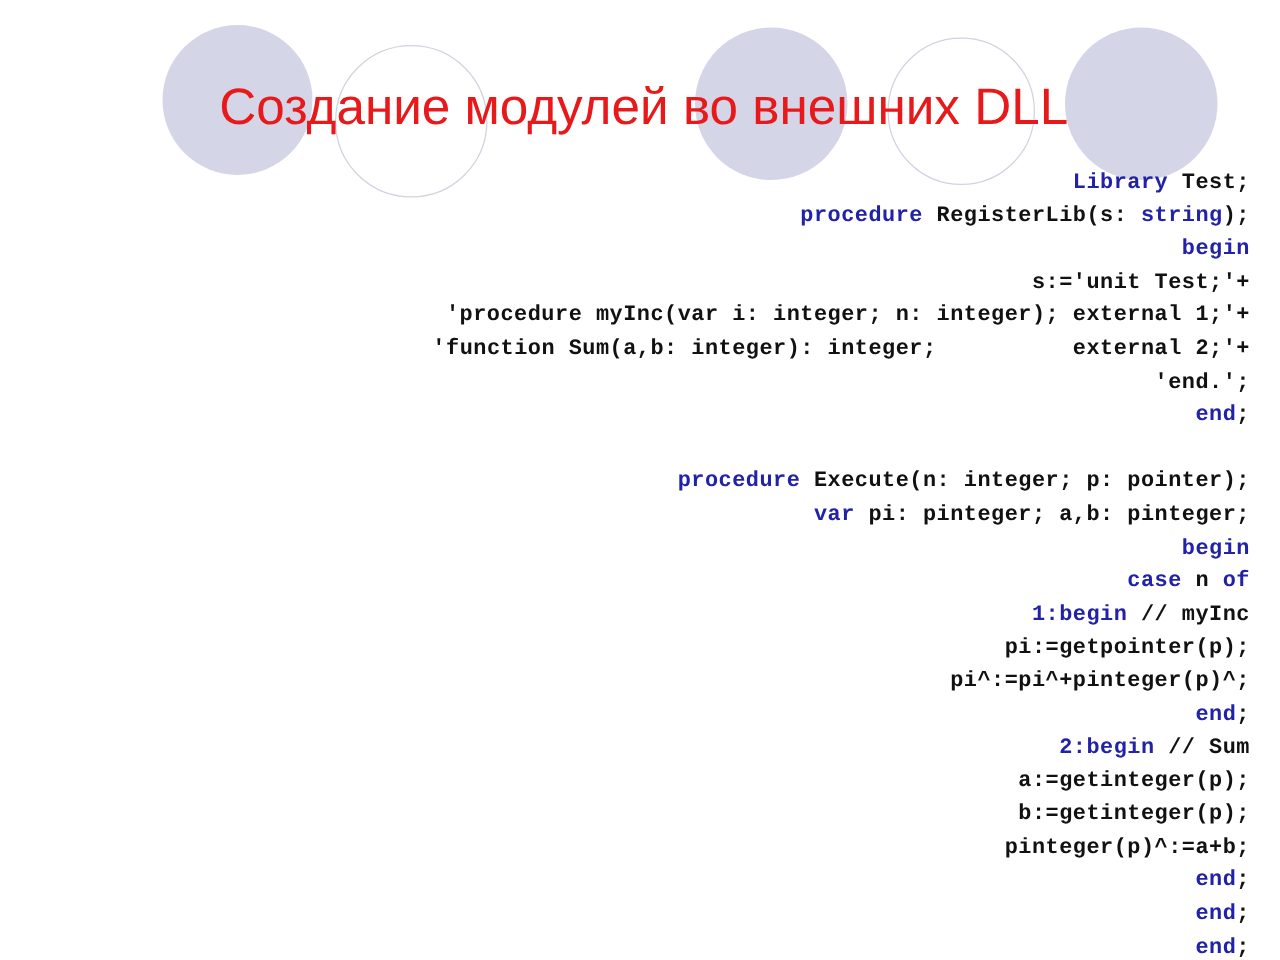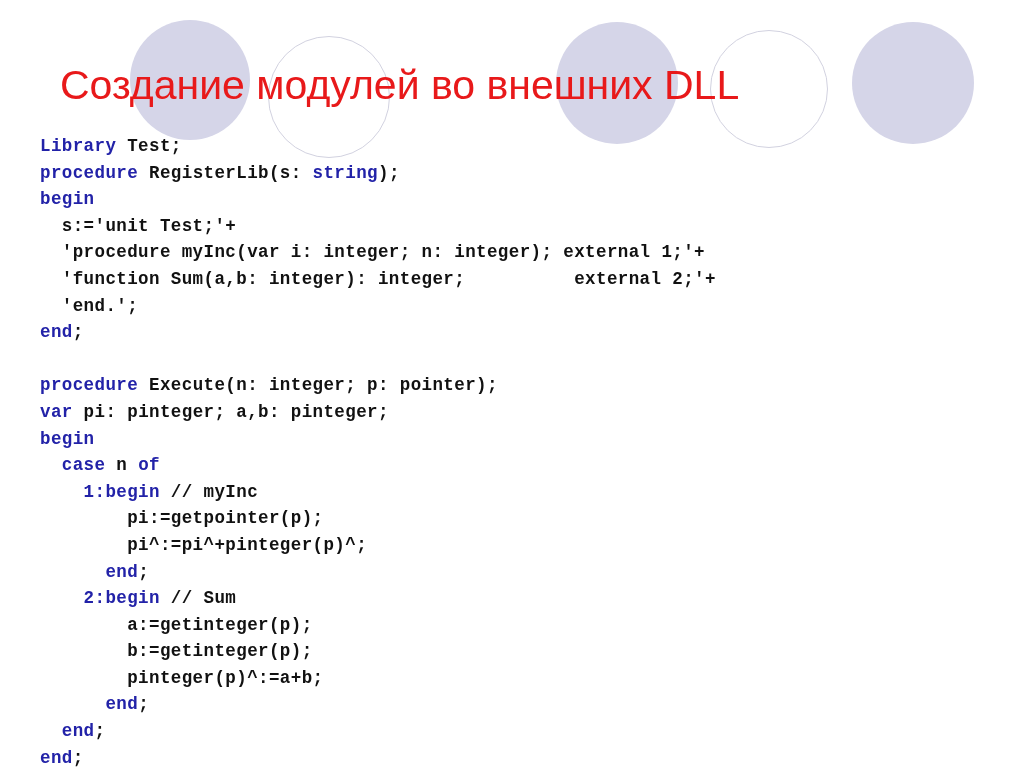--- a/index.html
+++ b/index.html
@@ -48,39 +48,41 @@
     top: 64px;
     width: 910px;
     margin: 0;
     font-family: "Liberation Sans", sans-serif;
     font-size: 41px;
     font-weight: normal;
     line-height: 1.05;
     color: #e8191a;
     white-space: nowrap;
     letter-spacing: 0px;
+    text-align: center;
   }
 
   
   #code {
     position: absolute;
     left: 40px;
     top: 133px;
     width: 960px;
     font-family: "Liberation Mono", "DejaVu Sans Mono", monospace;
     font-size: 17.5px;
     font-weight: bold;
     line-height: 26.6px;
     color: #111111;
     white-space: pre;
     letter-spacing: 0.4px;
   }
   .code-line {
     white-space: pre;
     min-height: 26.6px;
+    text-align: right;
   }
   .kw {
     color: #2222a8;
   }
   .pl {
     color: #111111;
   }
 </style>
 </head>
 <body>

